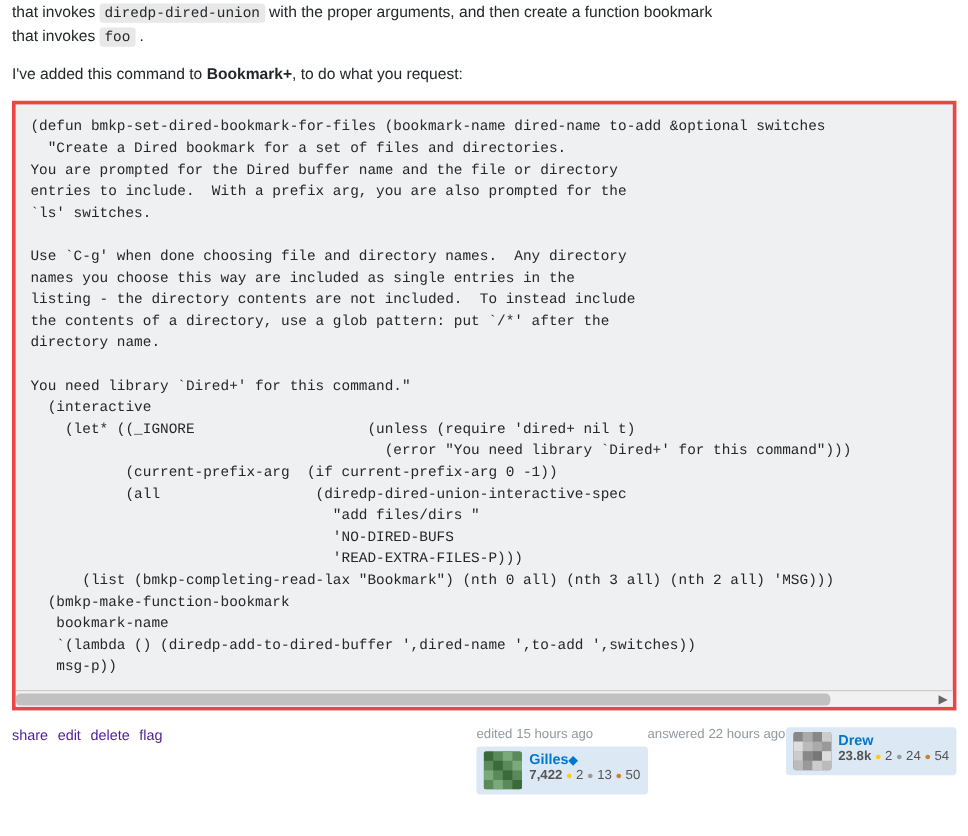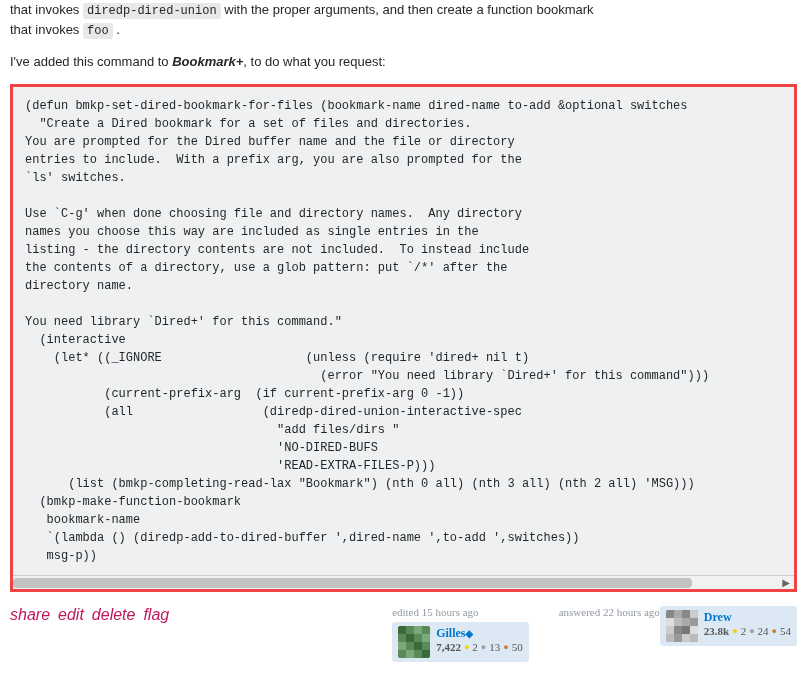--- a/index.html
+++ b/index.html
@@ -28,21 +28,20 @@
     .intro-text code {
       background: #e8e8e8;
       padding: 1px 4px;
       border-radius: 3px;
       font-family: 'Courier New', monospace;
       font-size: 12px;
       color: #242729;
     }
     .highlight-text {
       font-weight: bold;
-      font-style: italic;
     }
     .code-block-wrapper {
       position: relative;
       margin-bottom: 10px;
       border: 3px solid #ef4444;
       background: #eff0f1;
       overflow: hidden;
     }
     .code-block-scroll {
       overflow-x: auto;
@@ -90,25 +89,24 @@
       align-items: flex-start;
       justify-content: space-between;
       margin-top: 8px;
       padding: 4px 0;
     }
     .action-links {
       display: flex;
       gap: 8px;
     }
     .action-link {
-      color: #be185d;
-      font-size: 16px;
+      color: #4c1d95;
+      font-size: 12px;
       cursor: pointer;
       text-decoration: none;
-      font-style: italic;
     }
     .edit-info {
       display: flex;
       flex-direction: column;
       align-items: flex-start;
       font-size: 11px;
       color: #9199a1;
     }
     .edit-info .time-label {
       color: #9199a1;
@@ -160,23 +158,21 @@
     .badge-bronze {
       color: #cd7f32;
       font-size: 9px;
     }
     .badge-count {
       font-size: 11px;
       color: #555;
     }
     .meta-right {
       display: flex;
-      gap: 30px;
-      align-items: flex-start;
-      font-family: Liberation Serif, serif;
+      align-items: flex-start;
     }
     .answered-info {
       display: flex;
       flex-direction: row;
       align-items: flex-start;
       font-size: 11px;
       color: #9199a1;
     }
     .answered-info .time-label {
       color: #9199a1;

